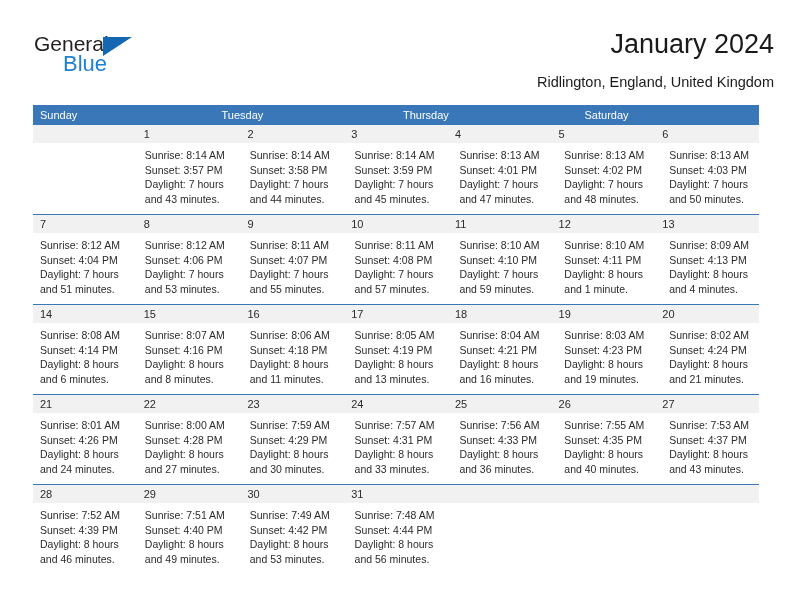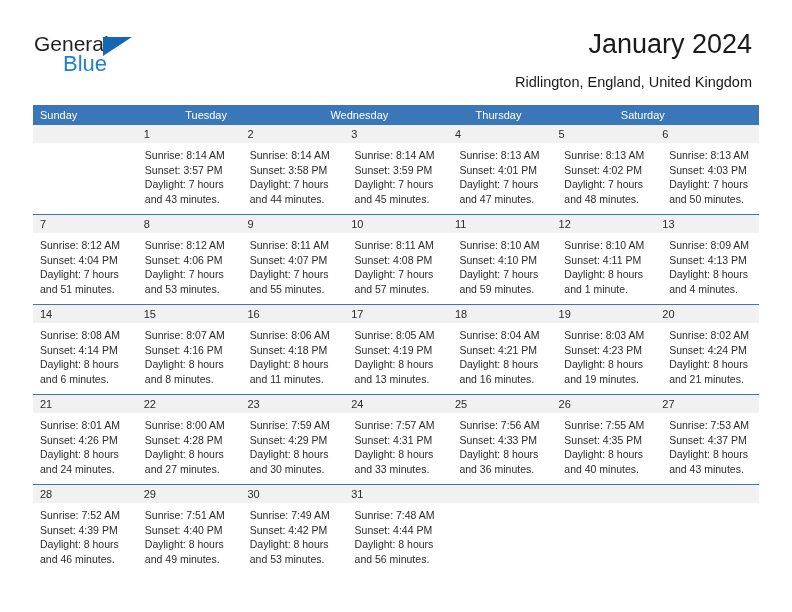--- a/index.html
+++ b/index.html
@@ -19,21 +19,21 @@
     width: 792px;
     height: 612px;
     box-sizing: border-box;
   }
 
   
   .header {
     position: absolute;
     left: 34px;
     top: 28px;
-    right: 40px;
+    right: 18px;
     height: 68px;
   }
   .logo {
     position: absolute;
     left: 0;
     top: 4px;
     width: 200px;
     height: 56px;
   }
   .logo-general {
@@ -160,21 +160,20 @@
       <div class="cal-title">January 2024</div>
       <div class="cal-subtitle">Ridlington, England, United Kingdom</div>
     </div>
 
   </div>
 
   <div class="calendar">
     <div class="weekdays" id="weekday-row">
         <div class="weekday">Sunday</div>
         <div class="weekday">Tuesday</div>
-        <div class="weekday">Wednesday</div>
         <div class="weekday">Thursday</div>
         <div class="weekday">Saturday</div>
       </div>
     <div id="weeks-container">
         <div class="week">
           <div class="week-numbers">
             <div class="daynum"></div>
             <div class="daynum">1</div>
             <div class="daynum">2</div>
             <div class="daynum">3</div>

